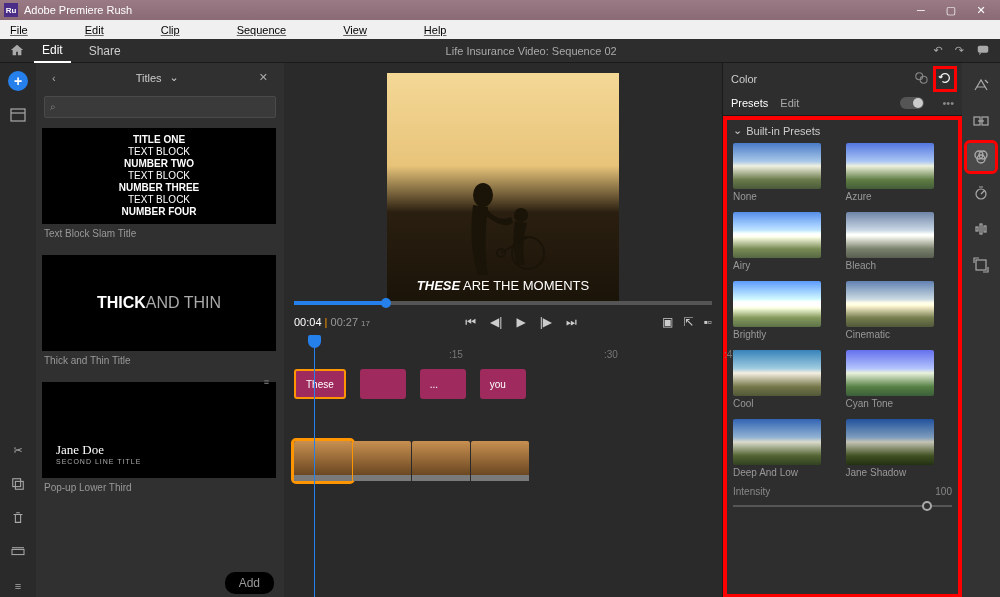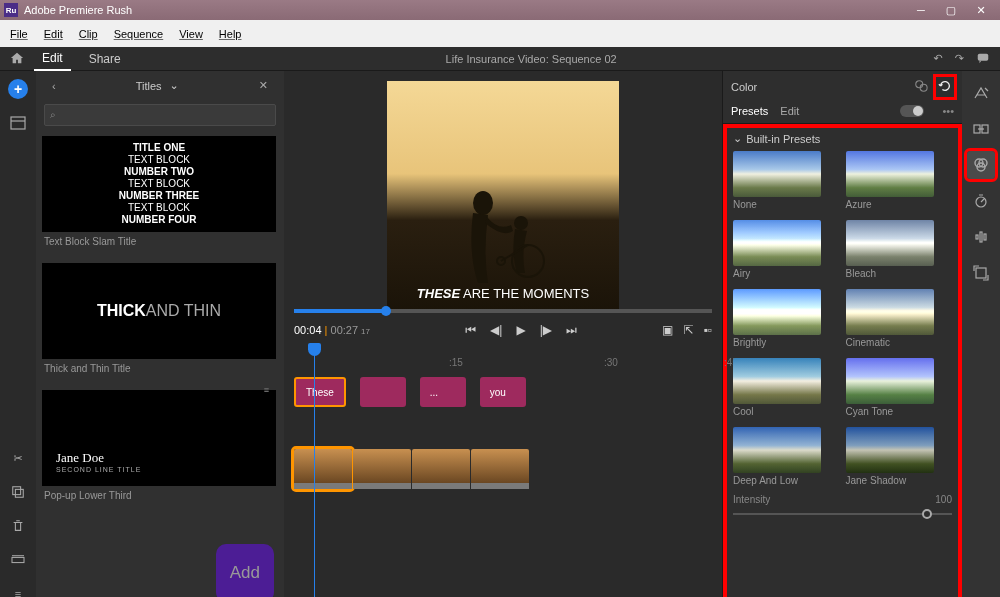--- a/index.html
+++ b/index.html
@@ -3,21 +3,21 @@
 <meta charset="utf-8">
 <style>
 * { margin: 0; padding: 0; box-sizing: border-box; font-family: 'Segoe UI', Arial, sans-serif; }
 body { width: 1000px; height: 597px; background: #2a2a2a; color: #ccc; overflow: hidden; font-size: 11px; }
 
 .titlebar { height: 20px; background: linear-gradient(#9a7a85, #8a6a75); display: flex; align-items: center; padding: 0 4px; color: #fff; font-size: 11px; }
 .titlebar-icon { width: 14px; height: 14px; background: #4b2d87; border-radius: 0; display: inline-flex; align-items: center; justify-content: center; font-size: 8px; font-weight: bold; margin-right: 6px; }
 .titlebar-spacer { flex: 1; }
 .titlebar-btn { width: 30px; height: 18px; display: inline-flex; align-items: center; justify-content: center; cursor: pointer; }
 
-.menubar { height: 27px; background: #f0f0f0; color: #000; display: flex; align-items: center; padding: 0 2px; font-size: 11px; }
+.menubar { height: 19px; background: #f0f0f0; color: #000; display: flex; align-items: center; padding: 0 2px; font-size: 11px; gap: 41px; }
 .menubar-item { padding: 1px 8px; text-decoration: underline; text-decoration-color: #666; cursor: pointer; }
 
 .toolbar { height: 24px; background: #2d2d2d; display: flex; align-items: center; border-bottom: 1px solid #1a1a1a; }
 .toolbar-left { display: flex; align-items: center; gap: 10px; padding-left: 10px; }
 .toolbar-home { color: #aaa; cursor: pointer; }
 .toolbar-tab { padding: 4px 8px; cursor: pointer; font-size: 12px; }
 .toolbar-tab.active { border-bottom: 2px solid #fff; color: #fff; }
 .toolbar-center { flex: 1; text-align: center; color: #aaa; font-size: 11px; }
 .toolbar-right { display: flex; gap: 12px; padding-right: 10px; align-items: center; }
 .toolbar-icon { color: #aaa; cursor: pointer; }
@@ -35,21 +35,21 @@
 .titles-nav { color: #aaa; cursor: pointer; padding: 2px 6px; }
 .search-row { padding: 4px 2px; }
 .search-input { width: 100%; background: #3a3a3a; border: 1px solid #4a4a4a; border-radius: 2px; padding: 4px 20px; color: #ccc; font-size: 11px; }
 .search-wrapper { position: relative; }
 .search-icon { position: absolute; left: 6px; top: 5px; color: #888; font-size: 10px; }
 .titles-list { flex: 1; overflow-y: auto; padding-top: 6px; }
 .title-card { margin-bottom: 12px; }
 .title-thumb { width: 234px; height: 96px; background: #000; display: flex; align-items: center; justify-content: center; flex-direction: column; color: #fff; font-size: 10px; line-height: 12px; text-align: center; position: relative; }
 .title-label { padding: 4px 2px; color: #999; font-size: 10px; }
 .add-btn-row { display: flex; justify-content: flex-end; padding: 4px; }
-.add-btn { background: #4c1d95; border: none; color: #999; padding: 19px 14px; border-radius: 10px; cursor: pointer; font-size: 17px; }
+.add-btn { background: #000000; border: none; color: #999; padding: 4px 14px; border-radius: 10px; cursor: pointer; font-size: 12px; }
 
 .center-area { flex: 1; background: #2a2a2a; display: flex; flex-direction: column; position: relative; }
 .preview { height: 244px; display: flex; align-items: center; justify-content: center; padding-top: 8px; }
 .preview-frame { width: 232px; height: 232px; background: linear-gradient(180deg, #f4d896 0%, #e8c47a 40%, #2a1f10 60%, #1a1308 100%); position: relative; overflow: hidden; }
 .silhouette { position: absolute; bottom: 20px; left: 50%; transform: translateX(-50%); width: 140px; height: 140px; }
 .preview-text { position: absolute; bottom: 12px; left: 50%; transform: translateX(-50%); color: #fff; font-size: 13px; white-space: nowrap; }
 .preview-text strong { font-weight: 700; font-style: italic; }
 
 .playback { height: 30px; display: flex; align-items: center; padding: 0 10px; position: relative; }
 .scrubber { position: absolute; top: -6px; left: 10px; right: 10px; height: 4px; background: #555; }

